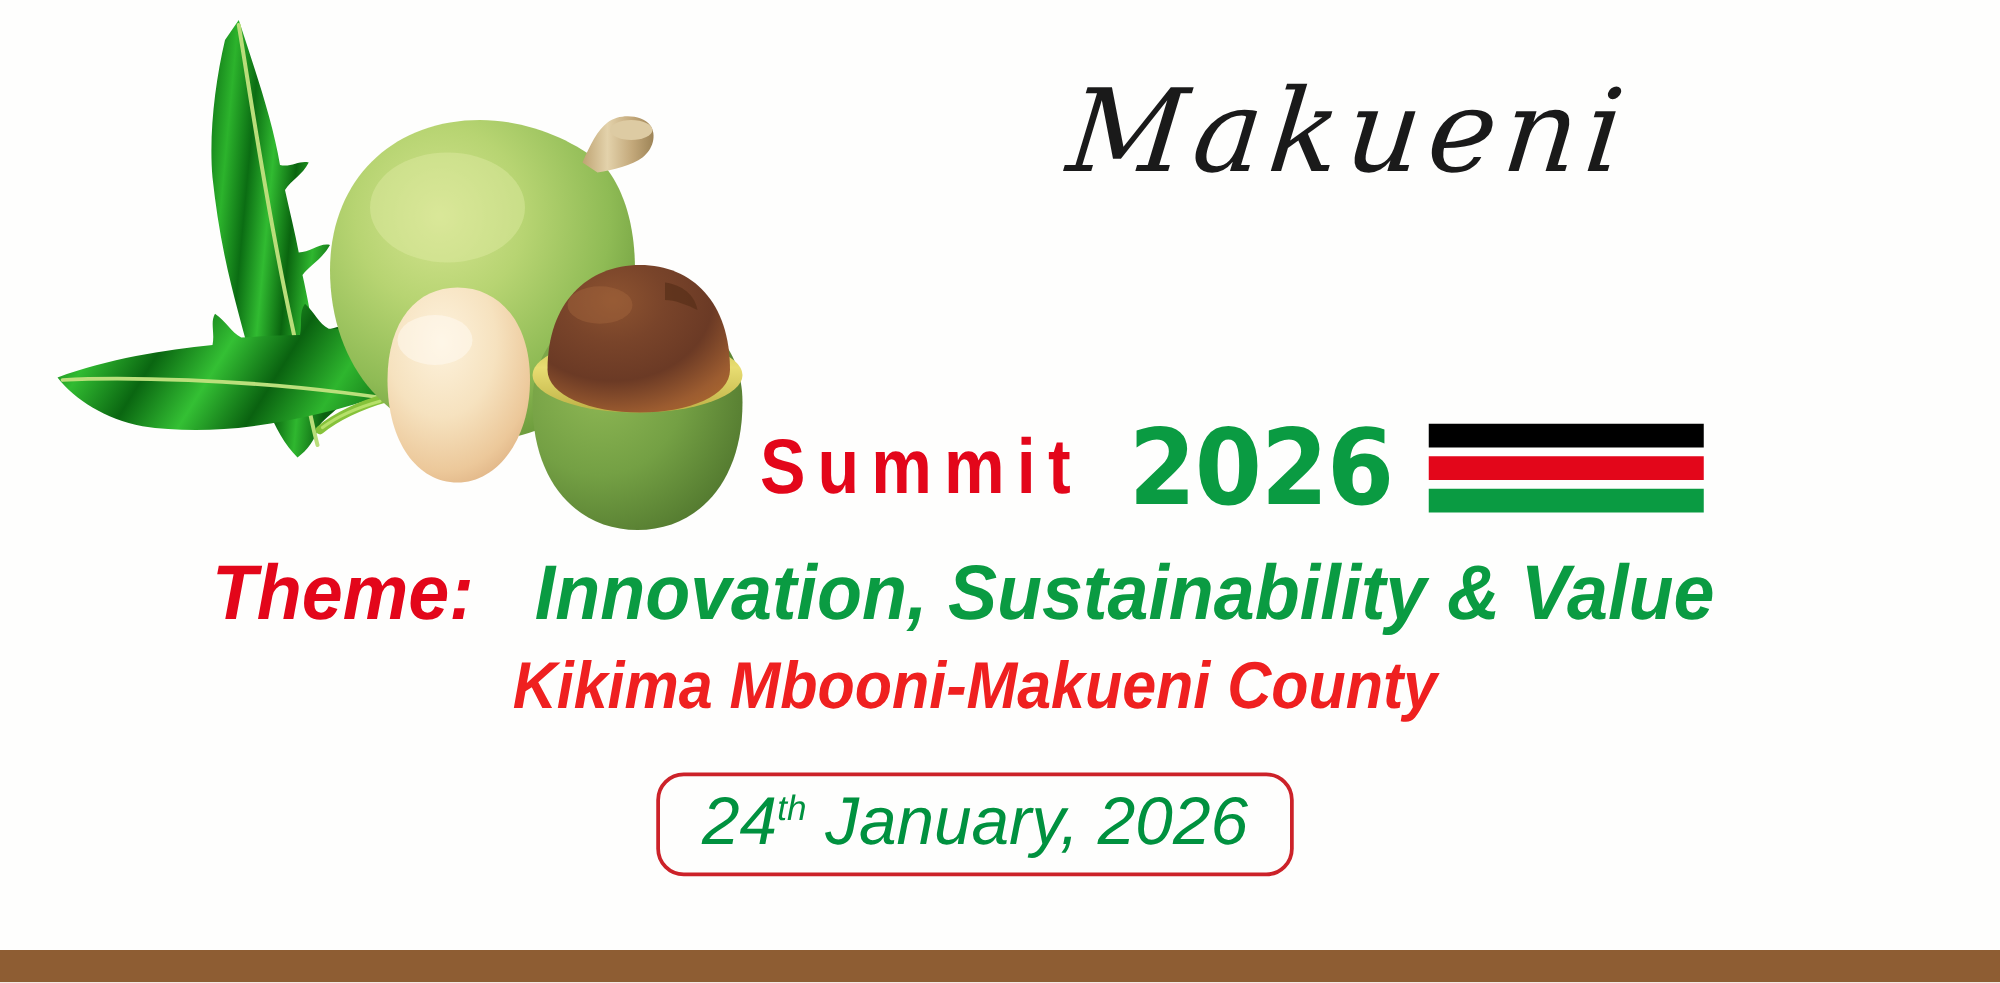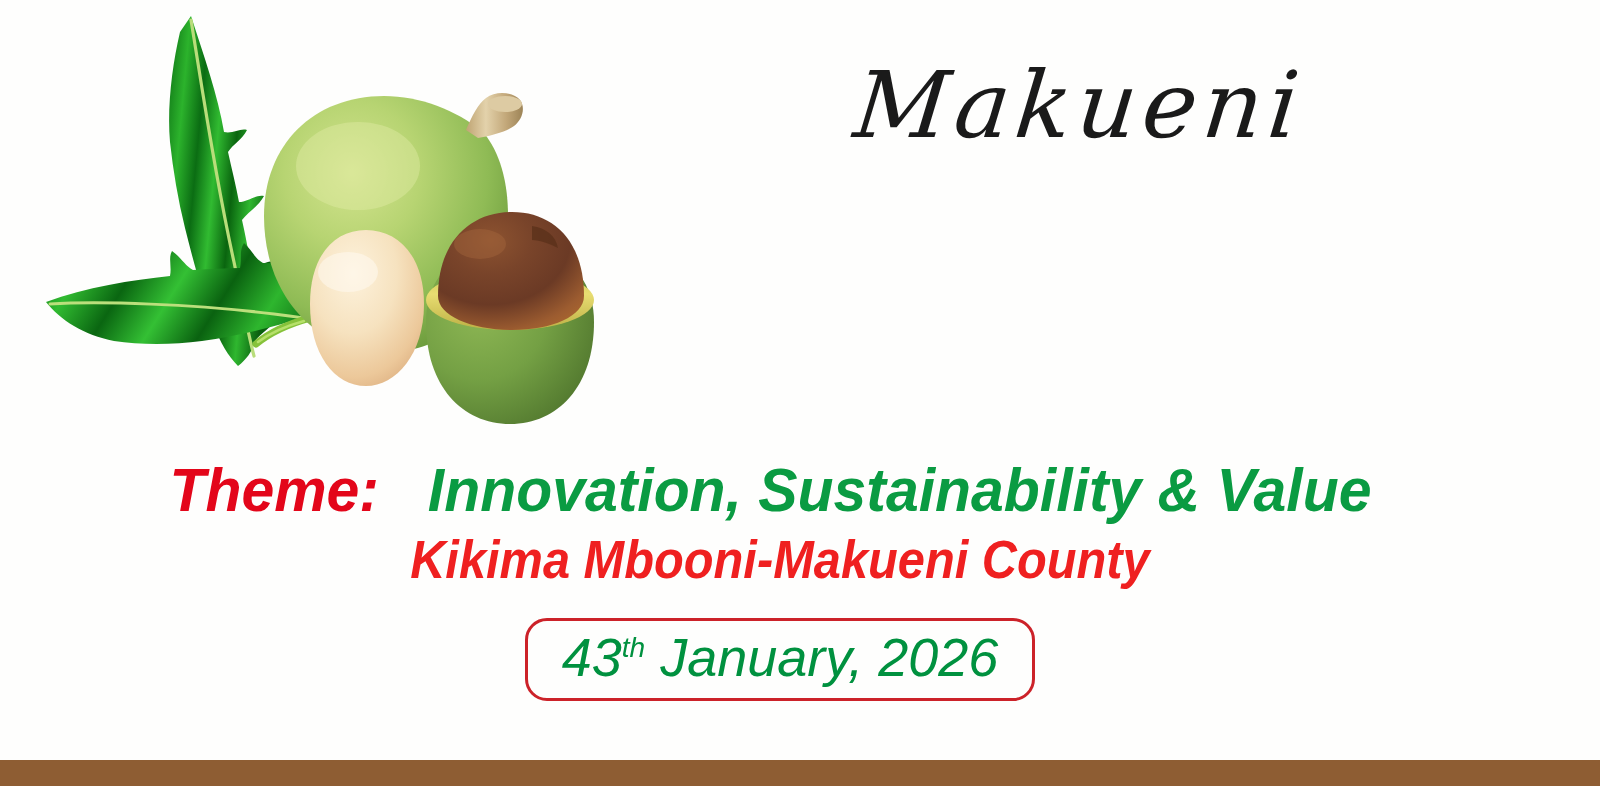--- a/index.html
+++ b/index.html
@@ -117,41 +117,41 @@
   }
   .flag-stripe { width: 100%; height: 19px; }
   .flag-black { background: #000000; }
   .flag-red   { background: #e3061a; }
   .flag-green { background: #0a9b42; }
 
   
   .theme-line {
     position: absolute;
     left: 0;
-    top: 459px;
+    top: 444px;
     width: 1560px;
     text-align: center;
     white-space: nowrap;
   }
   .theme-label, .theme-text {
     font-family: "Liberation Sans", sans-serif;
     font-style: italic;
     font-weight: 700;
     font-size: 62px;
     line-height: 1;
     display: inline-block;
     transform: scaleX(0.95);
   }
   .theme-label { color: #e3061a; }
   .theme-text  { color: #0a9b42; }
 
   .venue-line {
     position: absolute;
     left: 0;
-    top: 533px;
+    top: 522px;
     width: 1560px;
     text-align: center;
     white-space: nowrap;
   }
   .venue-text {
     font-family: "Liberation Sans", sans-serif;
     font-style: italic;
     font-weight: 700;
     font-size: 53px;
     line-height: 1;
@@ -322,31 +322,40 @@
     </svg>
   </div>
 
   <div id="wordmark">
 
     <div class="makueni-line">
       <span class="makueni">Makueni</span>
     </div>
 
 
+    <div class="summit-row">
+      <span class="summit-word">Summit</span>
+      <span class="year-word">2026</span>
+      <span class="flag">
+        <span class="flag-stripe flag-black"></span>
+        <span class="flag-stripe flag-red"></span>
+        <span class="flag-stripe flag-green"></span>
+      </span>
+    </div>
   </div>
 
   <div class="theme-line">
     <span class="theme-label">Theme:</span><span style="display:inline-block;width:18px"></span><span class="theme-text">Innovation, Sustainability &amp; Value</span>
   </div>
 
   <div class="venue-line">
     <span class="venue-text">Kikima Mbooni-Makueni County</span>
   </div>
 
   <div class="date-wrap">
     <div class="date-box">
-      <span class="date-text"><span>43</span><sup>th</sup><span> January, 2026</span></span>
+      <span class="date-text"><span>24</span><sup>th</sup><span> January, 2026</span></span>
     </div>
   </div>
 
   <div id="footer-bar"></div>
 
 </div>
 
 </body></html>

